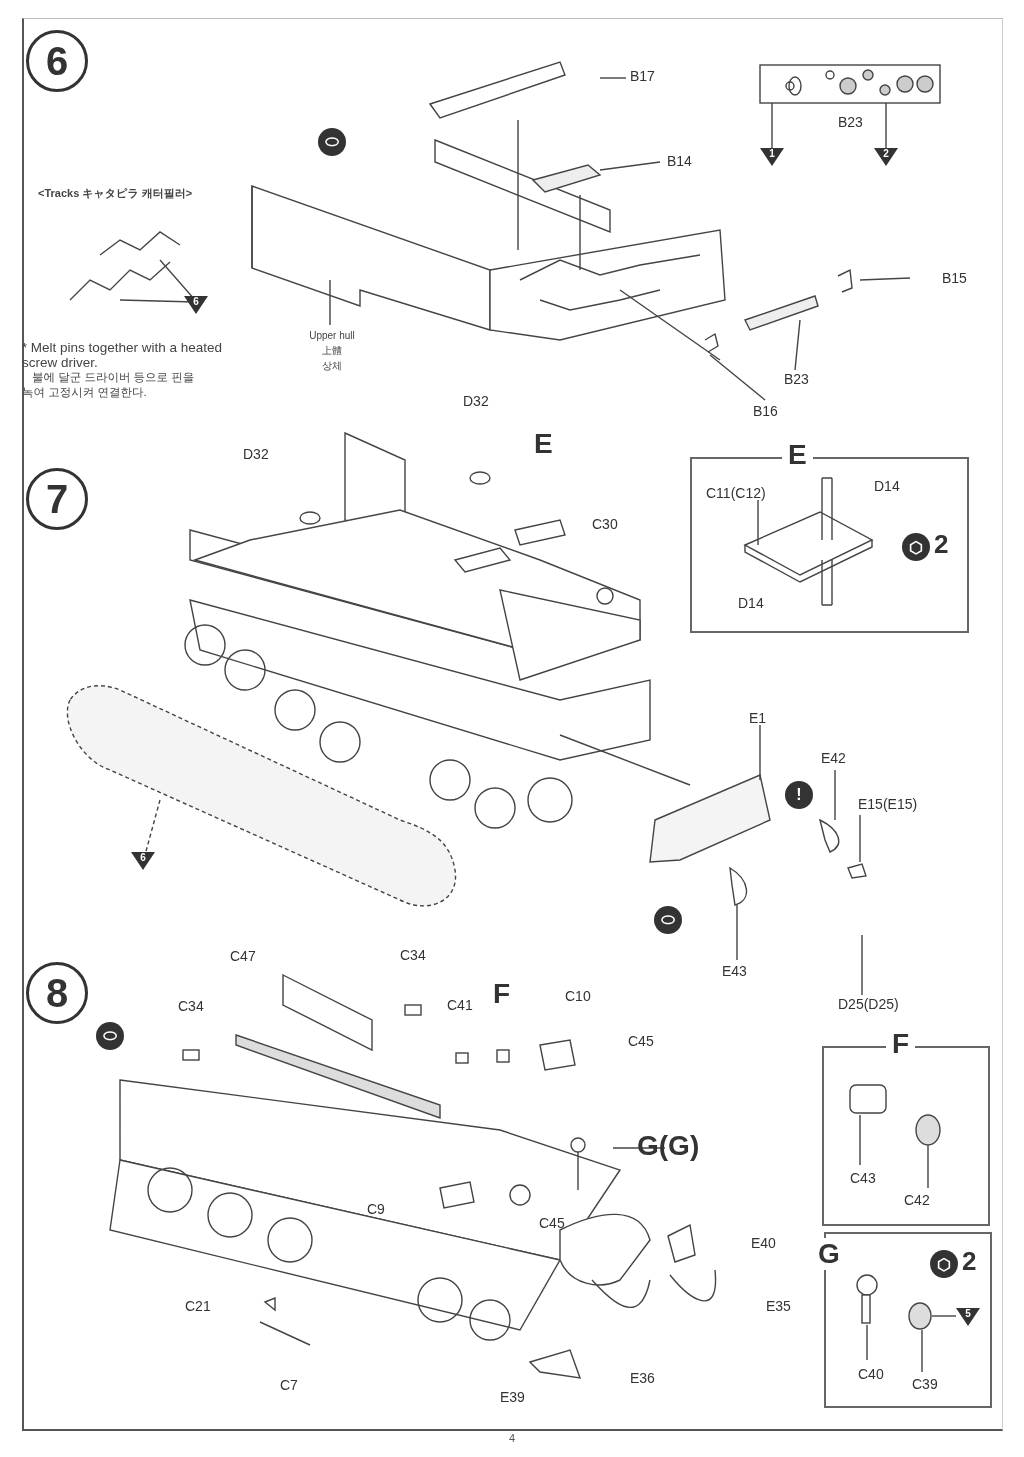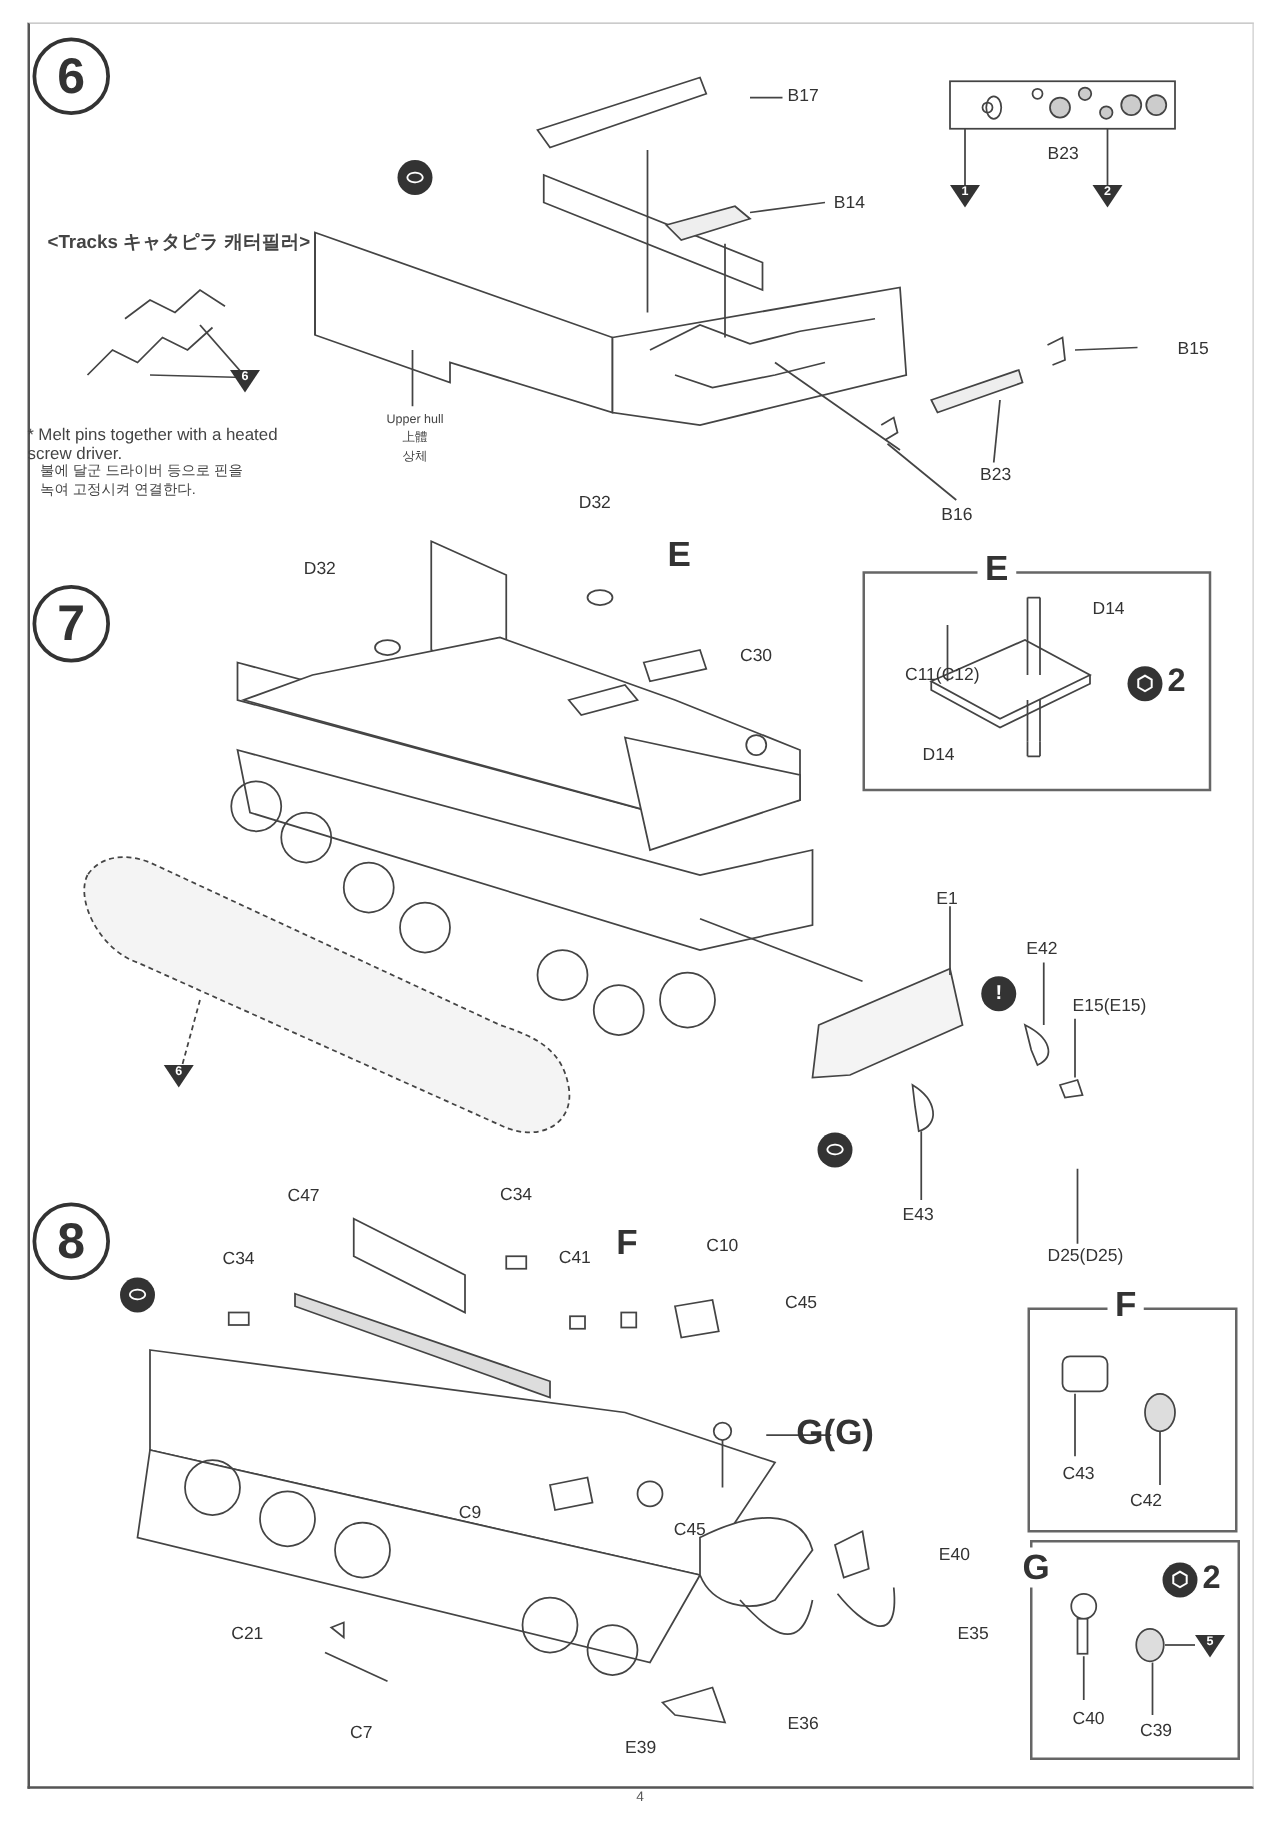--- a/index.html
+++ b/index.html
@@ -166,30 +166,30 @@
       <ellipse cx="920" cy="1316" rx="11" ry="13" fill="#ddd"></ellipse>
       <line x1="867" y1="1325" x2="867" y2="1360"></line>
       <line x1="922" y1="1330" x2="922" y2="1372"></line>
       <line x1="932" y1="1316" x2="956" y2="1316"></line>
     </g>
   </g>
 </svg>
 
 <div class="step" style="left:26px; top:30px;">6</div>
 
-<div class="note" style="left:38px; top:186px; font-weight:bold; font-size:15px;">&lt;Tracks キャタピラ 캐터필러&gt;</div>
+<div class="note" style="left:38px; top:186px; font-weight:bold; font-size:11px;">&lt;Tracks キャタピラ 캐터필러&gt;</div>
 <div class="tri" style="left:184px; top:296px;">
     <span>6</span>
   </div>
 
 <div class="note" style="left:22px; top:340px; width:210px;">
   <span>*</span>
   <span style="font-size:13.5px;">Melt pins together with a heated screw driver.</span>
   <div style="padding-left:10px; font-size:11.5px;">불에 달군 드라이버 등으로 핀을</div>
-  <div style="padding-left:10px; font-size:11.5px;">녹여 고정시켜 연결한다.</div>
+  <div style="font-size:11.5px;">녹여 고정시켜 연결한다.</div>
 </div>
 
 <div class="badge" style="left:318px; top:128px;">⬭</div>
 
 <div class="note" style="left:300px; top:328px; font-size:10px; text-align:center; width:64px;">
   <div>Upper hull</div>
   <div>上體</div>
   <div>상체</div>
 </div>
 
@@ -220,21 +220,21 @@
 <div class="lbl" style="left:838px; top:996px;">D25(D25)</div>
 
 <div class="tri" style="left:131px; top:852px;">
     <span>6</span>
   </div>
 <div class="badge" style="left:785px; top:781px;">!</div>
 <div class="badge" style="left:654px; top:906px;">⬭</div>
 
 <div class="box" style="left:690px; top:457px; width:275px; height:172px;">
   <div class="boxtitle" style="left:90px;">E</div>
-  <div class="lbl" style="left:32px; top:26px;margin-top:46px;">C11(C12)</div>
+  <div class="lbl" style="left:14px; top:26px;">C11(C12)</div>
   <div class="lbl" style="left:182px; top:19px;">D14</div>
   <div class="lbl" style="left:46px; top:136px;">D14</div>
   <div class="badge" style="left:210px; top:74px;">⬡</div>
   <div class="big" style="left:242px; top:70px; font-size:26px;">2</div>
 </div>
 
 <div class="step" style="left:26px; top:962px;">8</div>
 <div class="badge" style="left:96px; top:1022px;">⬭</div>
 
 <div class="lbl" style="left:230px; top:948px;">C47</div>

